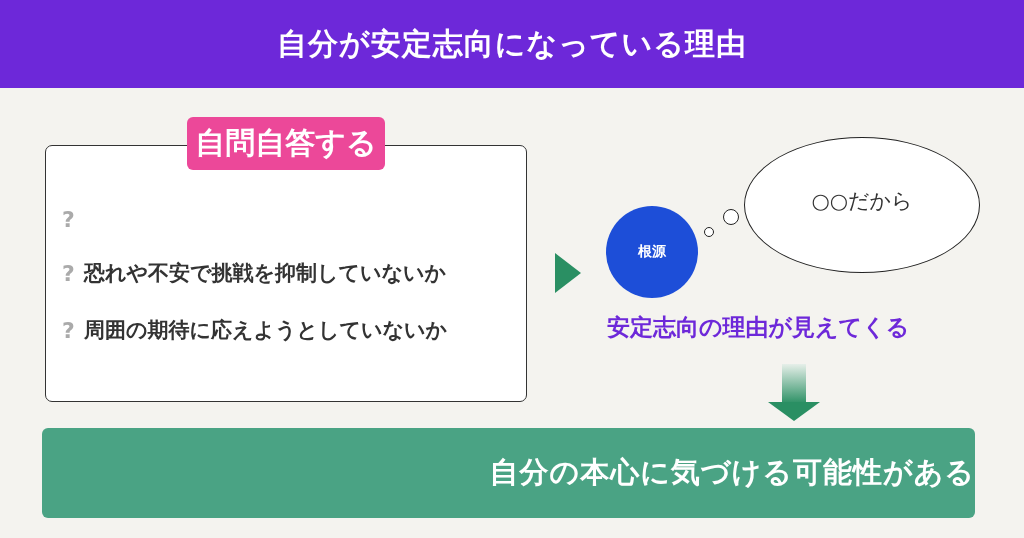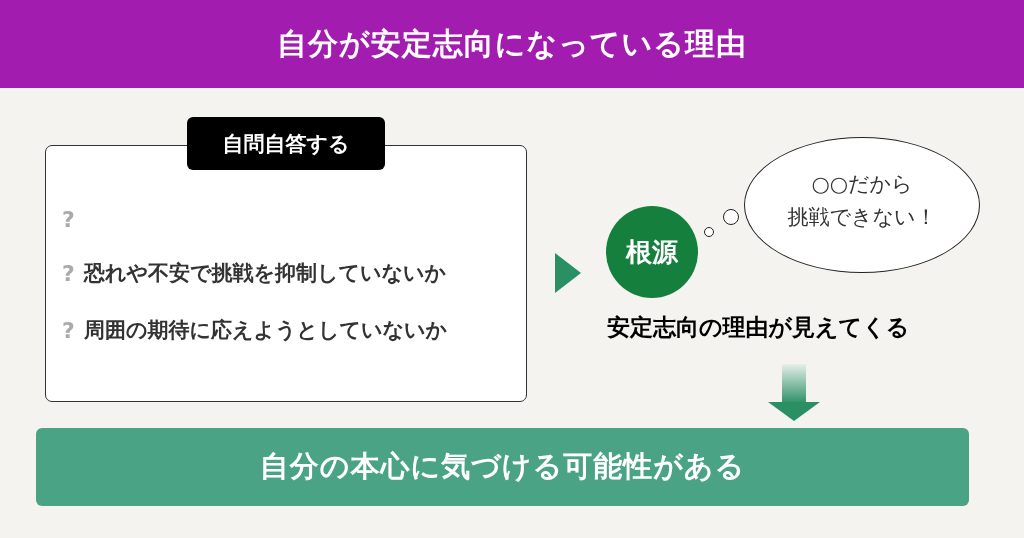--- a/index.html
+++ b/index.html
@@ -5,85 +5,85 @@
   * { box-sizing: border-box; margin: 0; padding: 0; }
   html, body { width: 1024px; height: 538px; overflow: hidden; }
   body {
     background: #f4f3ef;
     font-family: "DejaVu Sans", "Liberation Sans", sans-serif;
     position: relative;
     color: #333;
   }
   .header {
     position: absolute; left: 0; top: 0; width: 1024px; height: 88px;
-    background: #a21caf;
+    background: #6d28d9;
     display: flex; align-items: center; justify-content: center;
   }
   .header-title {
     color: #ffffff; font-size: 30px; font-weight: bold; letter-spacing: 1px;
   }
   .question-box {
     position: absolute; left: 45px; top: 145px; width: 482px; height: 257px;
     background: #ffffff; border: 1.5px solid #333; border-radius: 7px;
   }
   .box-label {
     position: absolute; left: 187px; top: 117px; width: 198px; height: 53px;
-    background: #000000; border-radius: 6px;
-    color: #fff; font-size: 21px; font-weight: bold;
+    background: #ec4899; border-radius: 6px;
+    color: #fff; font-size: 30px; font-weight: bold;
     display: flex; align-items: center; justify-content: center;
   }
   .q-item {
     position: absolute; left: 62px; height: 34px;
     display: flex; align-items: center;
     font-size: 21px; font-weight: bold; color: #333; white-space: nowrap;
   }
   .q-mark {
     color: #aaaaaa; font-size: 22px; font-weight: bold; margin-right: 8px; width: 14px;
   }
   .play-arrow {
     position: absolute; left: 555px; top: 253px; width: 0; height: 0;
     border-top: 20px solid transparent; border-bottom: 20px solid transparent;
     border-left: 26px solid #2a8f63;
   }
   .root-circle {
     position: absolute; left: 606px; top: 206px; width: 92px; height: 92px;
-    border-radius: 50%; background: #15803d;
+    border-radius: 50%; background: #1d4ed8;
     display: flex; align-items: center; justify-content: center;
-    color: #fff; font-size: 26px; font-weight: bold;
+    color: #fff; font-size: 14px; font-weight: bold;
   }
   .bubble-dot {
     position: absolute; border: 1.5px solid #222; border-radius: 50%; background: #fff;
   }
   .thought-ellipse {
     position: absolute; left: 744px; top: 137px; width: 236px; height: 136px;
     border: 1.5px solid #222; border-radius: 50%; background: #fff;
     display: flex; flex-direction: column; align-items: center; justify-content: center;
     font-size: 21px; font-weight: normal; color: #333; line-height: 33px;
     padding-bottom: 8px;
   }
   .reason-text {
     position: absolute; left: 607px; top: 312px; width: 370px;
-    font-size: 23px; font-weight: bold; color: #000000; white-space: nowrap;
+    font-size: 23px; font-weight: bold; color: #6d28d9; white-space: nowrap;
   }
   .down-arrow {
     position: absolute; left: 768px; top: 364px; width: 52px; height: 57px;
   }
   .down-shaft {
     position: absolute; left: 14px; top: 0; width: 24px; height: 40px;
     background: linear-gradient(to bottom, #e6efe9 0%, #2a8f63 100%);
   }
   .down-head {
     position: absolute; left: 0; top: 38px; width: 0; height: 0;
     border-left: 26px solid transparent; border-right: 26px solid transparent;
     border-top: 19px solid #2a8f63;
   }
   .result-bar {
-    position: absolute; left: 36px; top: 428px; width: 933px; height: 78px;
+    position: absolute; left: 42px; top: 428px; width: 933px; height: 90px;
     background: #4aa384; border-radius: 6px;
-    display: flex; align-items: center; justify-content: center;
+    display: flex; align-items: center; justify-content: flex-end;
     color: #fff; font-size: 29px; font-weight: bold; letter-spacing: 1px;
   }
 </style>
 </head>
 <body>
 
 <div class="header">
   <div class="header-title">自分が安定志向になっている理由</div>
 </div>
 
@@ -106,21 +106,20 @@
 
 <div class="root-circle">
   <span>根源</span>
 </div>
 
 <div class="bubble-dot" style="left:704px; top:227px; width:10px; height:10px;"></div>
 <div class="bubble-dot" style="left:723px; top:209px; width:16px; height:16px;"></div>
 
 <div class="thought-ellipse">
   <span>○○だから</span>
-  <span>挑戦できない！</span>
 </div>
 
 <div class="reason-text">安定志向の理由が見えてくる</div>
 
 <div class="down-arrow">
   <div class="down-shaft"></div>
   <div class="down-head"></div>
 </div>
 
 <div class="result-bar">

